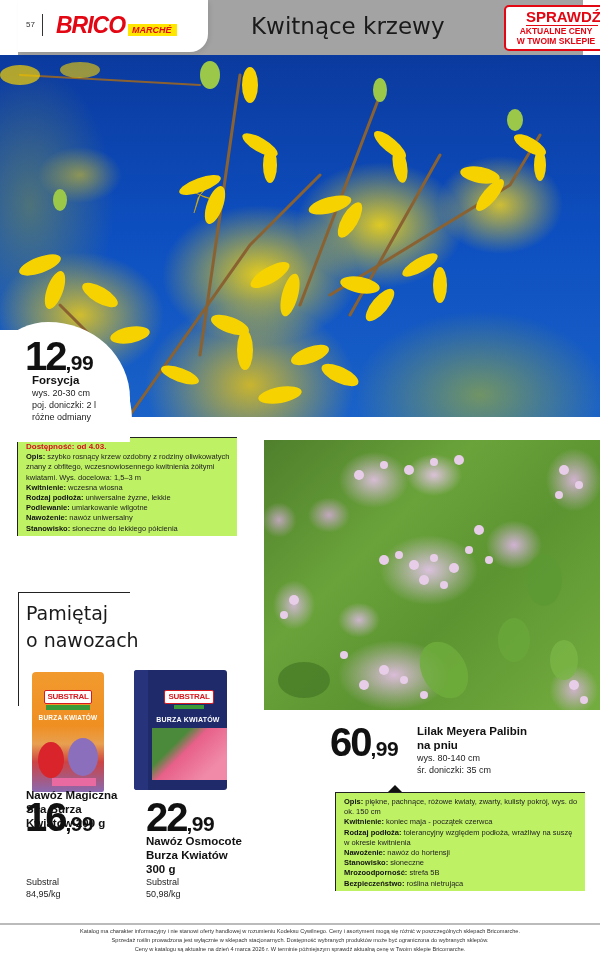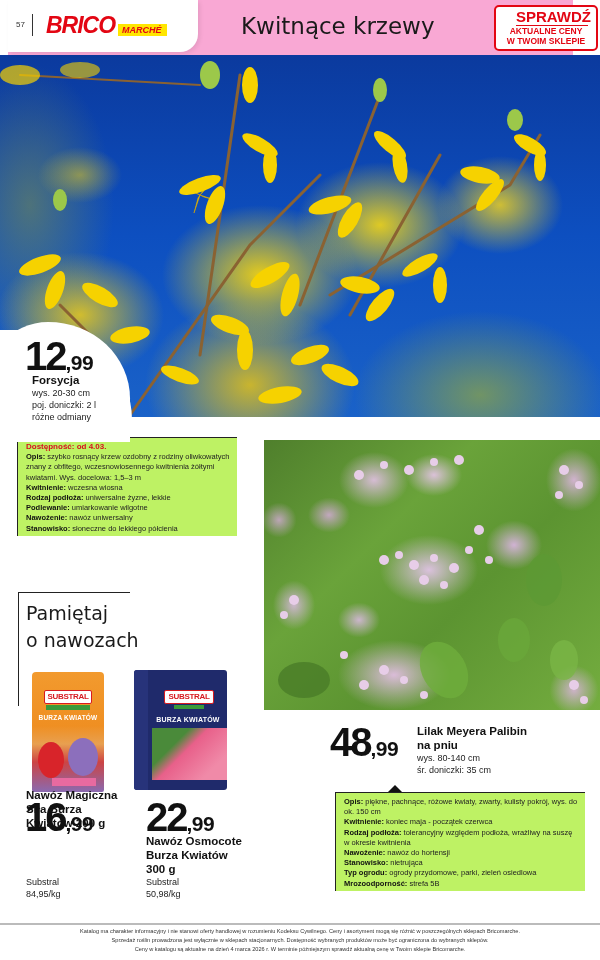--- a/index.html
+++ b/index.html
@@ -1,20 +1,20 @@
 <!DOCTYPE html>
 <html><head>
 <meta charset="utf-8">
 <style>
   * { box-sizing: border-box; margin: 0; padding: 0; }
   html, body { width: 600px; height: 960px; background: #ffffff; overflow: hidden; }
   body { position: relative; font-family: "Liberation Sans", sans-serif; color: #1a1a1a; }
 
   
-  .header { position: absolute; left: 8px; top: 0; width: 565px; height: 55px; background: #f9a8d4; z-index: 3; }
+  .header { position: absolute; left: 18px; top: 0; width: 565px; height: 55px; background: #a3a3a3; z-index: 3; }
   .header-tab { position: absolute; left: 0; top: 0; width: 190px; height: 52px; background: #fff; border-radius: 0 0 18px 0; box-shadow: 2px 2px 4px rgba(0,0,0,0.08); }
   .page-num { position: absolute; left: 8px; top: 20px; font-size: 8px; color: #333; }
   .page-sep { position: absolute; left: 24px; top: 14px; width: 1px; height: 22px; background: #333; }
   .logo { position: absolute; left: 38px; top: 12px; height: 28px; }
   .logo-brico { position: absolute; left: 0; top: 0; font-family: "Liberation Sans", sans-serif; font-weight: 700; font-style: italic; font-size: 23px; color: #e30613; letter-spacing: -1px; }
   .logo-marche { position: absolute; left: 72px; top: 12px; background: #ffe600; color: #e30613; font-weight: 700; font-style: italic; font-size: 9px; padding: 1px 5px 1px 4px; white-space: nowrap; }
   .page-title { position: absolute; left: 233px; top: 13px; font-size: 23px; color: #1a1a1a; font-family: "DejaVu Sans", sans-serif; font-weight: 400; letter-spacing: 0px; }
   .check-badge { position: absolute; left: 486px; top: 5px; width: 104px; height: 46px; border: 2px solid #e30613; border-radius: 5px; text-align: center; background: #fff; }
   .check-badge .big { display: block; color: #e30613; font-weight: 700; font-size: 15px; margin-top: 2px; line-height: 15px; border-bottom: 1.5px solid #e30613; margin-left: 20px; margin-right: 8px; padding-bottom: 1px; }
   .check-badge .small { display: block; color: #e30613; font-weight: 700; font-size: 8.5px; line-height: 10px; }
@@ -262,40 +262,40 @@
   <div>Nawóz Osmocote</div>
   <div>Burza Kwiatów</div>
   <div>300 g</div>
 </div>
 <div class="prod-meta" style="left:146px; top:876px;">
   <div>Substral</div>
   <div>50,98/kg</div>
 </div>
 
 <div class="price" style="left:330px; top:722px;">
-  <span class="int">48</span><span class="dec">,99</span>
+  <span class="int">60</span><span class="dec">,99</span>
 </div>
 <div class="prod-name" style="left:417px; top:724px;">
   <div>Lilak Meyera Palibin</div>
   <div>na pniu</div>
 </div>
 <div class="prod-meta" style="left:417px; top:752px;">
   <div>wys. 80-140 cm</div>
   <div>śr. doniczki: 35 cm</div>
 </div>
 
 <div class="arrow-up" style="left:388px; top:785px;"></div>
 <div class="info-box" style="left:335px; top:792px; width:250px;">
   <div><b>Opis:</b><span>  piękne, pachnące, różowe kwiaty, zwarty, kulisty pokrój, wys. do ok. 150 cm</span></div>
   <div><b>Kwitnienie:</b><span> koniec maja - początek czerwca</span></div>
   <div><b>Rodzaj podłoża:</b><span> tolerancyjny względem podłoża, wrażliwy na suszę w okresie kwitnienia</span></div>
   <div><b>Nawożenie:</b><span> nawóz do hortensji</span></div>
-  <div><b>Stanowisko:</b><span> nietrująca</span></div>
-  <div><b>Typ ogrodu:</b><span> ogrody przydomowe, parki, zieleń osiedlowa</span></div>
+  <div><b>Stanowisko:</b><span> słoneczne</span></div>
   <div><b>Mrozoodporność:</b><span> strefa 5B</span></div>
+  <div><b>Bezpieczeństwo:</b><span> roślina nietrująca</span></div>
 </div>
 
 <div class="footer-line"></div>
 <div class="footer">
   <div>Katalog ma charakter informacyjny i nie stanowi oferty handlowej w rozumieniu Kodeksu Cywilnego. Ceny i asortyment mogą się różnić w poszczególnych sklepach Bricomarche.</div>
   <div>Sprzedaż roślin prowadzona jest wyłącznie w sklepach stacjonarnych. Dostępność wybranych produktów może być ograniczona do wybranych sklepów.</div>
   <div>Ceny w katalogu są aktualne na dzień 4 marca 2026 r. W terminie późniejszym sprawdź aktualną cenę w Twoim sklepie Bricomarche.</div>
 </div>
 
 </body></html>

